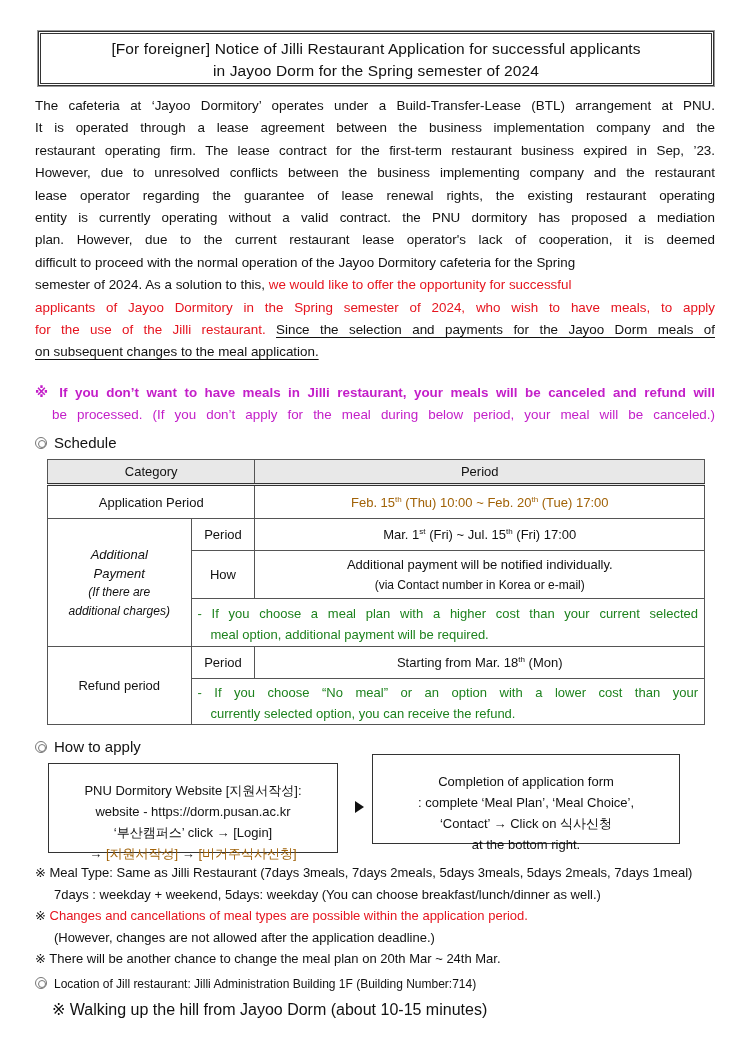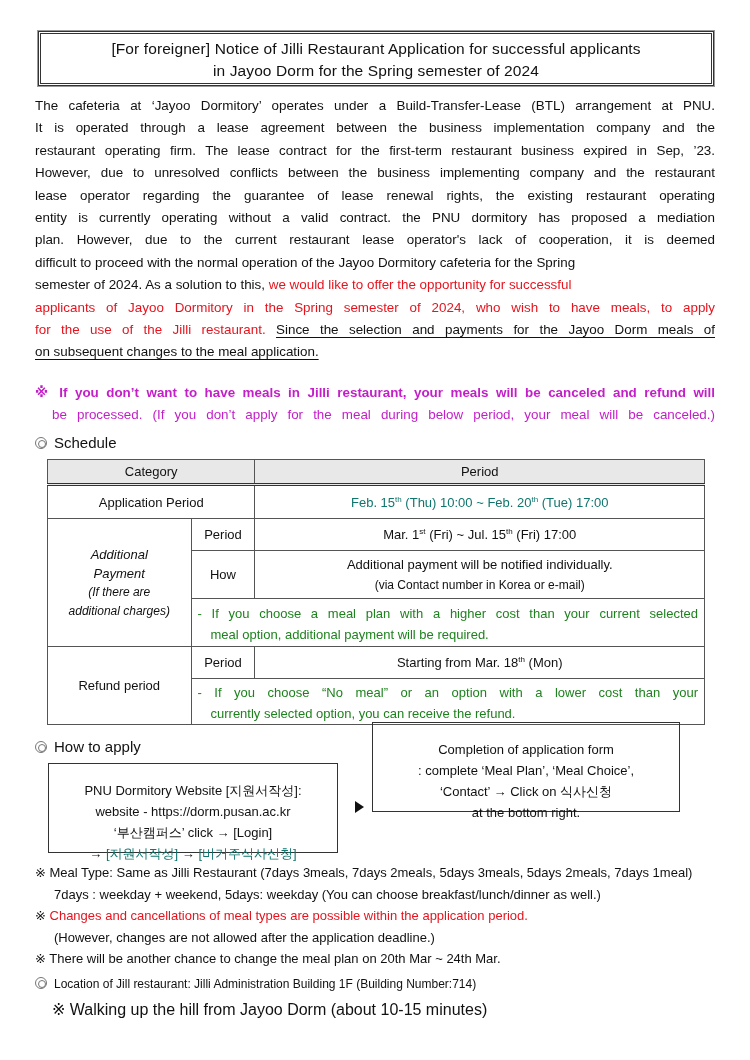--- a/index.html
+++ b/index.html
@@ -29,21 +29,21 @@
     left: 35px; top: 95px; width: 680px;
     font-size: 13.4px;
     line-height: 22.4px;
     text-align: justify;
     color: #111;
   }
   .para .line { display: block; white-space: nowrap; height: 22.4px; text-align-last: justify; text-align: justify; }
   .para .line.last { text-align-last: left; }
   .red { color: #e6141e; }
   .magenta { color: #c31ec8; }
-  .blue { color: #0f766e; }
+  .blue { color: #a16207; }
   .green { color: #1e821e; }
   .ul { text-decoration: underline; text-underline-offset: 3px; }
 
   .note-magenta {
     position: absolute; left: 35px; top: 382px; width: 680px;
     font-size: 13.4px; line-height: 22px;
   }
   .note-magenta .l1 { white-space: nowrap; display: block; text-align-last: justify; text-align: justify; font-weight: bold; }
   .note-magenta .l2 { white-space: nowrap; display: block; padding-left: 17px; text-align-last: justify; text-align: justify; }
 
@@ -186,21 +186,21 @@
 
 <div class="box" style="left:48px; top:763px; width:290px; height:90px;">
   <div>PNU Dormitory Website [지원서작성]:</div>
   <div>website - https://dorm.pusan.ac.kr</div>
   <div>‘부산캠퍼스’ click → [Login]</div>
   <div><span>→ </span><span class="blue">[지원서작성]</span><span> → </span><span class="blue">[비거주식사신청]</span></div>
 </div>
 
 <div class="arrow"></div>
 
-<div class="box" style="left:372px; top:722px; width:308px; height:90px;">
+<div class="box" style="left:372px; top:754px; width:308px; height:90px;">
   <div>Completion of application form</div>
   <div>: complete ‘Meal Plan’, ‘Meal Choice’,</div>
   <div>‘Contact’ → Click on 식사신청</div>
   <div>at the bottom right.</div>
 </div>
 
 <div class="notes">
   <span class="nl">※ Meal Type: Same as Jilli Restaurant (7days 3meals, 7days 2meals, 5days 3meals, 5days 2meals, 7days 1meal)</span>
   <span class="nl ind">7days : weekday + weekend,  5days: weekday (You can choose breakfast/lunch/dinner as well.)</span>
   <span class="nl"><span>※ </span><span class="red">Changes and cancellations of meal types are possible within the application period.</span></span>

